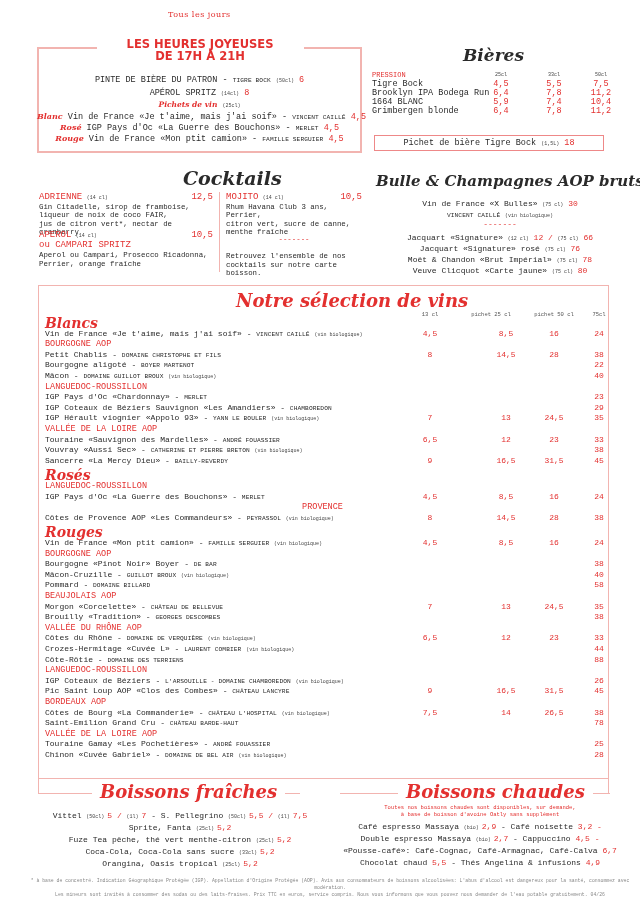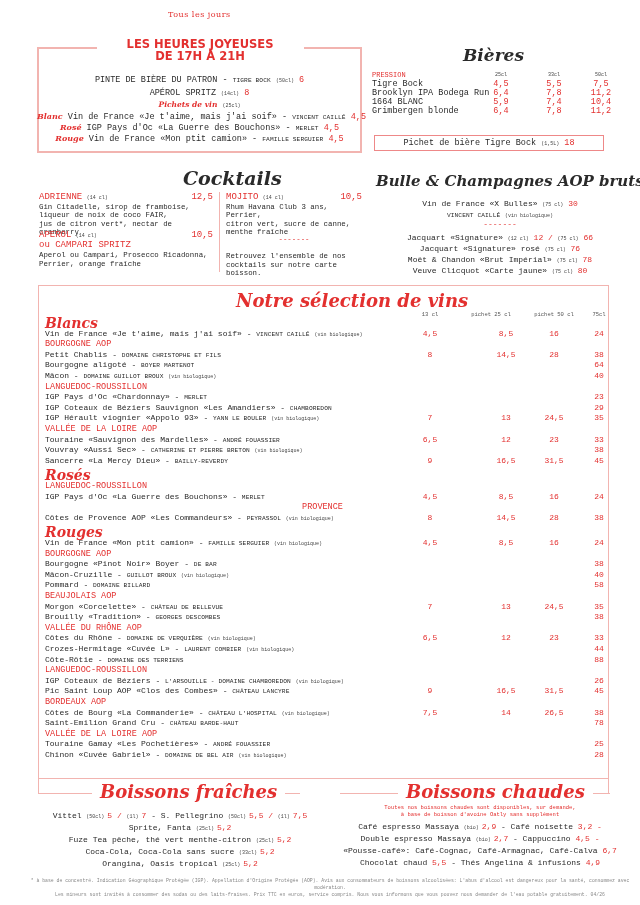--- a/index.html
+++ b/index.html
@@ -200,21 +200,21 @@
   <div id="wine-title" class="script">Notre sélection de vins</div>
   <div class="wh" style="left:410px">13 cl</div>
   <div class="wh" style="left:471px">pichet 25 cl</div>
   <div class="wh" style="left:534px">pichet 50 cl</div>
   <div class="wh" style="left:579px">75cl</div>
   <div id="wine-rows">
       <div class="wr" style="top: 318px;"><span class="cat script">Blancs</span></div>
       <div class="wr" style="top: 328.6px;"><span>Vin de France «Je t'aime, mais j'ai soif» -</span> <span class="caps-small">VINCENT CAILLÉ</span> <span class="small">(vin biologique)</span><span class="p p1">4,5</span><span class="p p2">8,5</span><span class="p p3">16</span><span class="p p4">24</span></div>
       <div class="wr" style="top: 339.2px;"><span class="region">BOURGOGNE AOP</span></div>
       <div class="wr" style="top: 349.8px;"><span>Petit Chablis -</span> <span class="caps-small">DOMAINE CHRISTOPHE ET FILS</span><span class="p p1">8</span><span class="p p2">14,5</span><span class="p p3">28</span><span class="p p4">38</span></div>
-      <div class="wr" style="top: 360.4px;"><span>Bourgogne aligoté -</span> <span class="caps-small">BOYER MARTENOT</span><span class="p p1"></span><span class="p p2"></span><span class="p p3"></span><span class="p p4">64</span></div>
+      <div class="wr" style="top: 360.4px;"><span>Bourgogne aligoté -</span> <span class="caps-small">BOYER MARTENOT</span><span class="p p1"></span><span class="p p2"></span><span class="p p3"></span><span class="p p4">22</span></div>
       <div class="wr" style="top: 371px;"><span>Mâcon -</span> <span class="caps-small">DOMAINE GUILLOT BROUX</span> <span class="small">(vin biologique)</span><span class="p p1"></span><span class="p p2"></span><span class="p p3"></span><span class="p p4">40</span></div>
       <div class="wr" style="top: 381.6px;"><span class="region">LANGUEDOC-ROUSSILLON</span></div>
       <div class="wr" style="top: 392.2px;"><span>IGP Pays d'Oc «Chardonnay» -</span> <span class="caps-small">MERLET</span><span class="p p1"></span><span class="p p2"></span><span class="p p3"></span><span class="p p4">23</span></div>
       <div class="wr" style="top: 402.8px;"><span>IGP Coteaux de Béziers Sauvignon «Les Amandiers» -</span> <span class="caps-small">CHAMBOREDON</span><span class="p p1"></span><span class="p p2"></span><span class="p p3"></span><span class="p p4">29</span></div>
       <div class="wr" style="top: 413.4px;"><span>IGP Hérault viognier «Appolo 93» -</span> <span class="caps-small">YANN LE BOULER</span> <span class="small">(vin biologique)</span><span class="p p1">7</span><span class="p p2">13</span><span class="p p3">24,5</span><span class="p p4">35</span></div>
       <div class="wr" style="top: 424px;"><span class="region">VALLÉE DE LA LOIRE AOP</span></div>
       <div class="wr" style="top: 434.6px;"><span>Touraine «Sauvignon des Mardelles» -</span> <span class="caps-small">ANDRÉ FOUASSIER</span><span class="p p1">6,5</span><span class="p p2">12</span><span class="p p3">23</span><span class="p p4">33</span></div>
       <div class="wr" style="top: 445.2px;"><span>Vouvray «Aussi Sec» -</span> <span class="caps-small">CATHERINE ET PIERRE BRETON</span> <span class="small">(vin biologique)</span><span class="p p1"></span><span class="p p2"></span><span class="p p3"></span><span class="p p4">38</span></div>
       <div class="wr" style="top: 455.8px;"><span>Sancerre «La Mercy Dieu» -</span> <span class="caps-small">BAILLY-REVERDY</span><span class="p p1">9</span><span class="p p2">16,5</span><span class="p p3">31,5</span><span class="p p4">45</span></div>
       <div class="wr" style="top: 470.4px;"><span class="cat script">Rosés</span></div>

